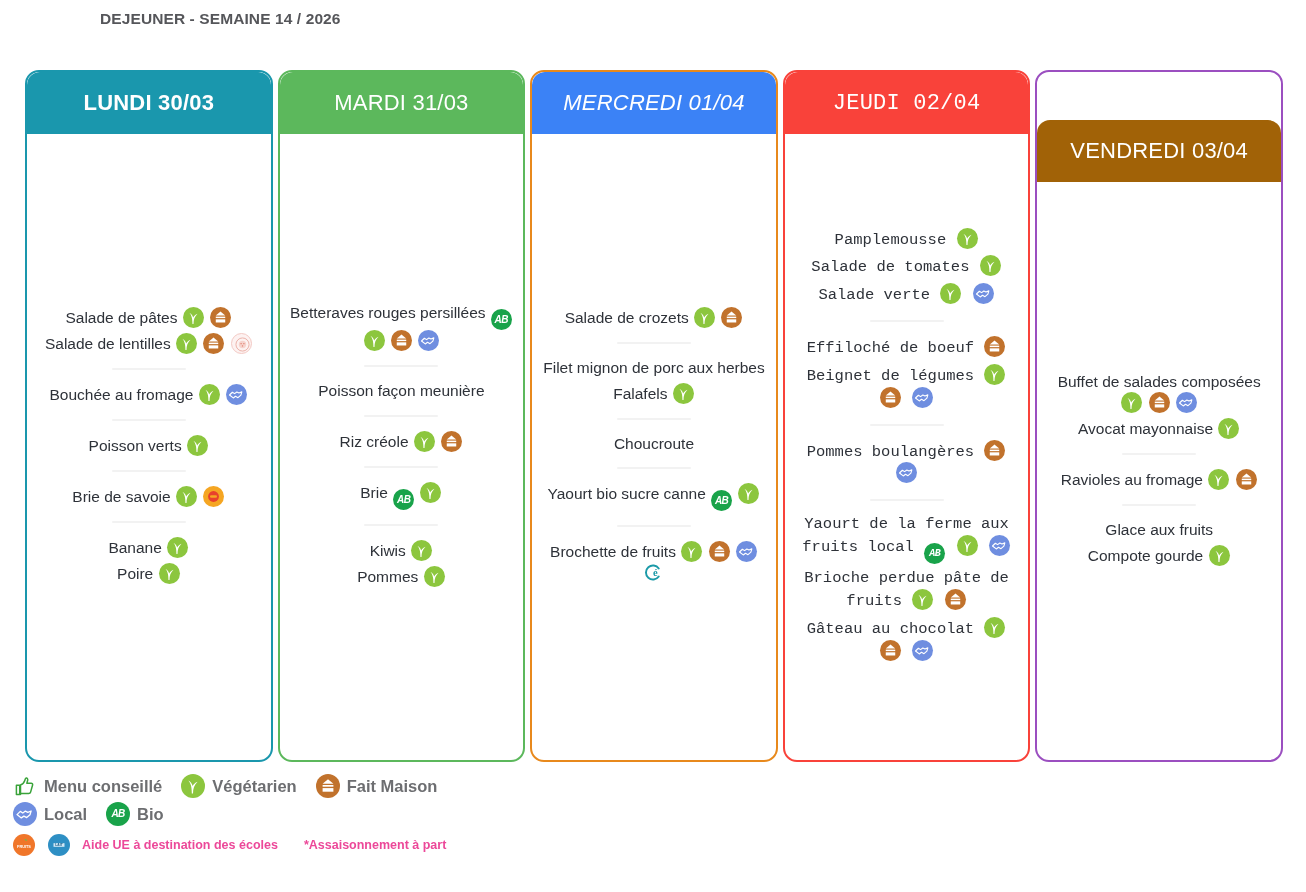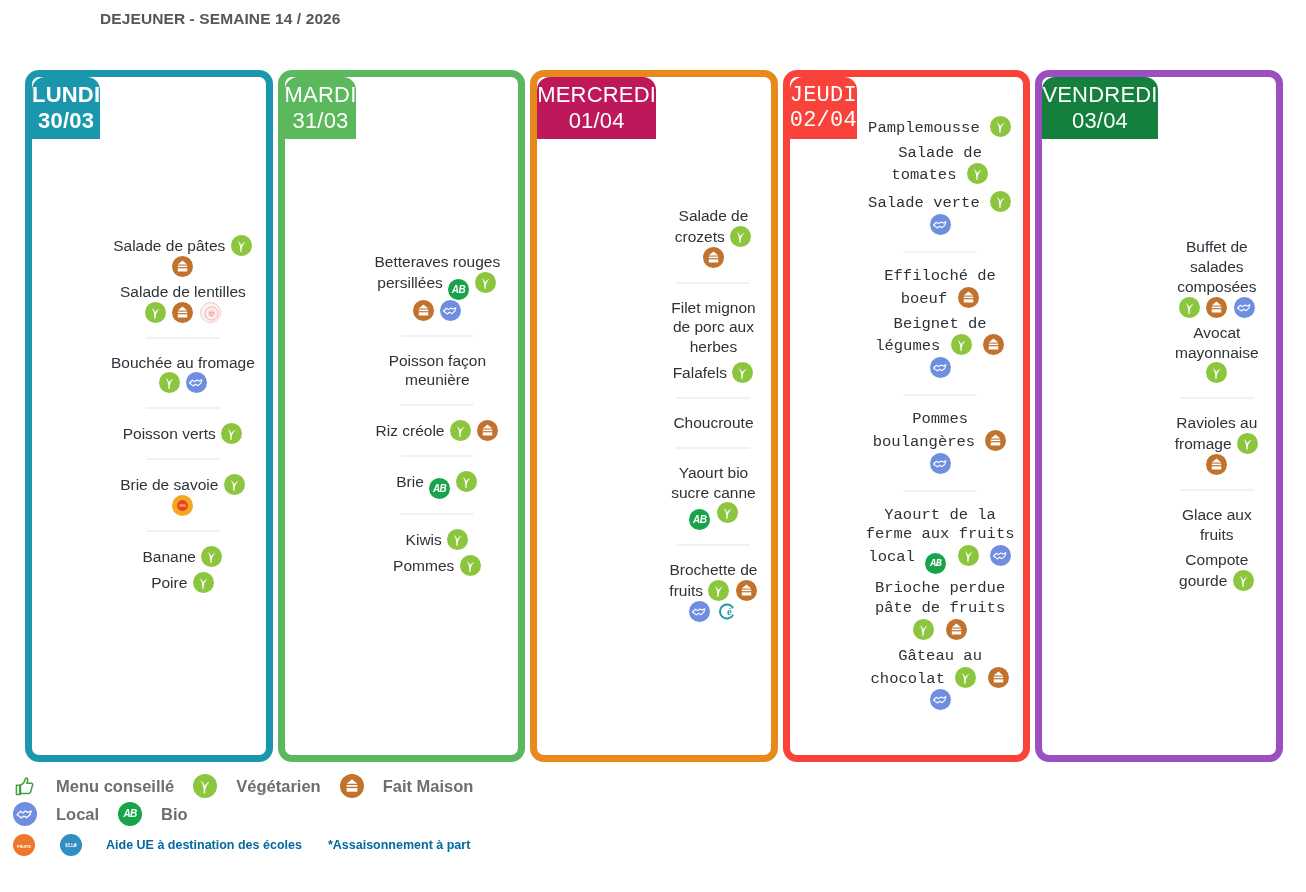--- a/index.html
+++ b/index.html
@@ -32,24 +32,24 @@
   .week {
     position: absolute;
     left: 25px; top: 70px;
     width: 1258px; height: 692px;
     display: flex;
     gap: 5px;
   }
   .day-card {
     flex: 1 1 0;
     display: flex;
-    flex-direction: row;
+    flex-direction: column;
     border-radius: 14px;
     background: #fff;
-    border: 7px solid #14532d;
+    border: 2px solid #14532d;
     overflow: hidden;
   }
   .day-header {
     height: 62px;
     flex: 0 0 62px;
     display: flex;
     align-items: center;
     justify-content: center;
     color: #ffffff;
     font-size: 22px;
@@ -130,33 +130,32 @@
   .legend-row {
     display: flex;
     align-items: center;
     height: 28px;
   }
   .legend-item {
     display: flex;
     align-items: center;
     margin-right: 18px;
     white-space: nowrap;
-    gap: 12px;
   }
   .legend-item .lbadge { margin-right: 7px; flex: 0 0 auto; }
   .legend-label {
     font-size: 16.5px;
     font-weight: bold;
     color: #6d6e71;
   }
   .legend-row.small { height: 26px; margin-top: 4px; }
   .legend-row.small .legend-label {
     font-size: 12.5px;
     font-weight: bold;
-    color: #0369a1;
+    color: #ec4899;
   }
   .legend-row.small .legend-item { margin-right: 26px; }
 
   .badge-lg { width: 24px; height: 24px; border-radius: 50%; line-height: 24px; }
   .badge-lg svg { width: 24px; height: 24px; }
   .badge-sm { width: 22px; height: 22px; border-radius: 50%; line-height: 22px; }
   .badge-sm svg { width: 22px; height: 22px; }
 </style>
 </head>
 <body>
@@ -269,21 +268,21 @@
                     <path d="M12 19.5c0-5 1.2-8.5 4.6-11.8C14 8.6 12.4 10.4 11.6 12 10.9 9.7 9.6 7.9 7.4 6.6c2.4 3 3.4 6.2 3.4 12.9z" fill="#fff"></path>
                   </svg></span></div>
               <div class="dish"><span class="dish-text">Pommes</span> <span class="badge badge-vege"><svg viewBox="0 0 24 24">
                     <path d="M12 19.5c0-5 1.2-8.5 4.6-11.8C14 8.6 12.4 10.4 11.6 12 10.9 9.7 9.6 7.9 7.4 6.6c2.4 3 3.4 6.2 3.4 12.9z" fill="#fff"></path>
                   </svg></span></div>
             </div>
           </div>
         </div>
       </div>
       <div class="day-card" style="border-color: rgb(232, 137, 28);">
-        <div class="day-header" style="background: #be185d;">MERCREDI 01/04</div>
+        <div class="day-header" style="background: #3b82f6; font-style: italic;">MERCREDI 01/04</div>
         <div class="day-body">
           <div class="courses">
             <div class="course-group">
               <div class="dish"><span class="dish-text">Salade de crozets</span> <span class="badge badge-vege"><svg viewBox="0 0 24 24">
                     <path d="M12 19.5c0-5 1.2-8.5 4.6-11.8C14 8.6 12.4 10.4 11.6 12 10.9 9.7 9.6 7.9 7.4 6.6c2.4 3 3.4 6.2 3.4 12.9z" fill="#fff"></path>
                   </svg></span> <span class="badge badge-maison"><svg viewBox="0 0 24 24">
                     <path d="M12 5.2 6.6 9.8h10.8L12 5.2z" fill="#fff"></path>
                     <rect x="6.6" y="11" width="10.8" height="1.7" fill="#fff"></rect>
                     <rect x="6.6" y="14.1" width="10.8" height="3.6" fill="#fff"></rect>
                   </svg></span></div>
@@ -388,21 +387,21 @@
                     <rect x="6.6" y="11" width="10.8" height="1.7" fill="#fff"></rect>
                     <rect x="6.6" y="14.1" width="10.8" height="3.6" fill="#fff"></rect>
                   </svg></span> <span class="badge badge-local"><svg viewBox="0 0 24 24">
                     <path d="M4 12.6l3.3-3.2 2.5 1.6 2.6-1.9 2.4 1.2 3.3-1.3-1.1 3.7-3.3 2.9-2.8-1.5-2.6 1.8L4 12.6z" fill="none" stroke="#fff" stroke-width="1.3" stroke-linejoin="round"></path>
                   </svg></span></div>
             </div>
           </div>
         </div>
       </div>
       <div class="day-card" style="border-color: rgb(155, 79, 192);">
-        <div class="day-header" style="background: #15803d;">VENDREDI 03/04</div>
+        <div class="day-header" style="background: #a16207; margin-top: 48px;">VENDREDI 03/04</div>
         <div class="day-body">
           <div class="courses">
             <div class="course-group">
               <div class="dish"><span class="dish-text">Buffet de salades composées</span> <span class="badge badge-vege"><svg viewBox="0 0 24 24">
                     <path d="M12 19.5c0-5 1.2-8.5 4.6-11.8C14 8.6 12.4 10.4 11.6 12 10.9 9.7 9.6 7.9 7.4 6.6c2.4 3 3.4 6.2 3.4 12.9z" fill="#fff"></path>
                   </svg></span> <span class="badge badge-maison"><svg viewBox="0 0 24 24">
                     <path d="M12 5.2 6.6 9.8h10.8L12 5.2z" fill="#fff"></path>
                     <rect x="6.6" y="11" width="10.8" height="1.7" fill="#fff"></rect>
                     <rect x="6.6" y="14.1" width="10.8" height="3.6" fill="#fff"></rect>
                   </svg></span> <span class="badge badge-local"><svg viewBox="0 0 24 24">

